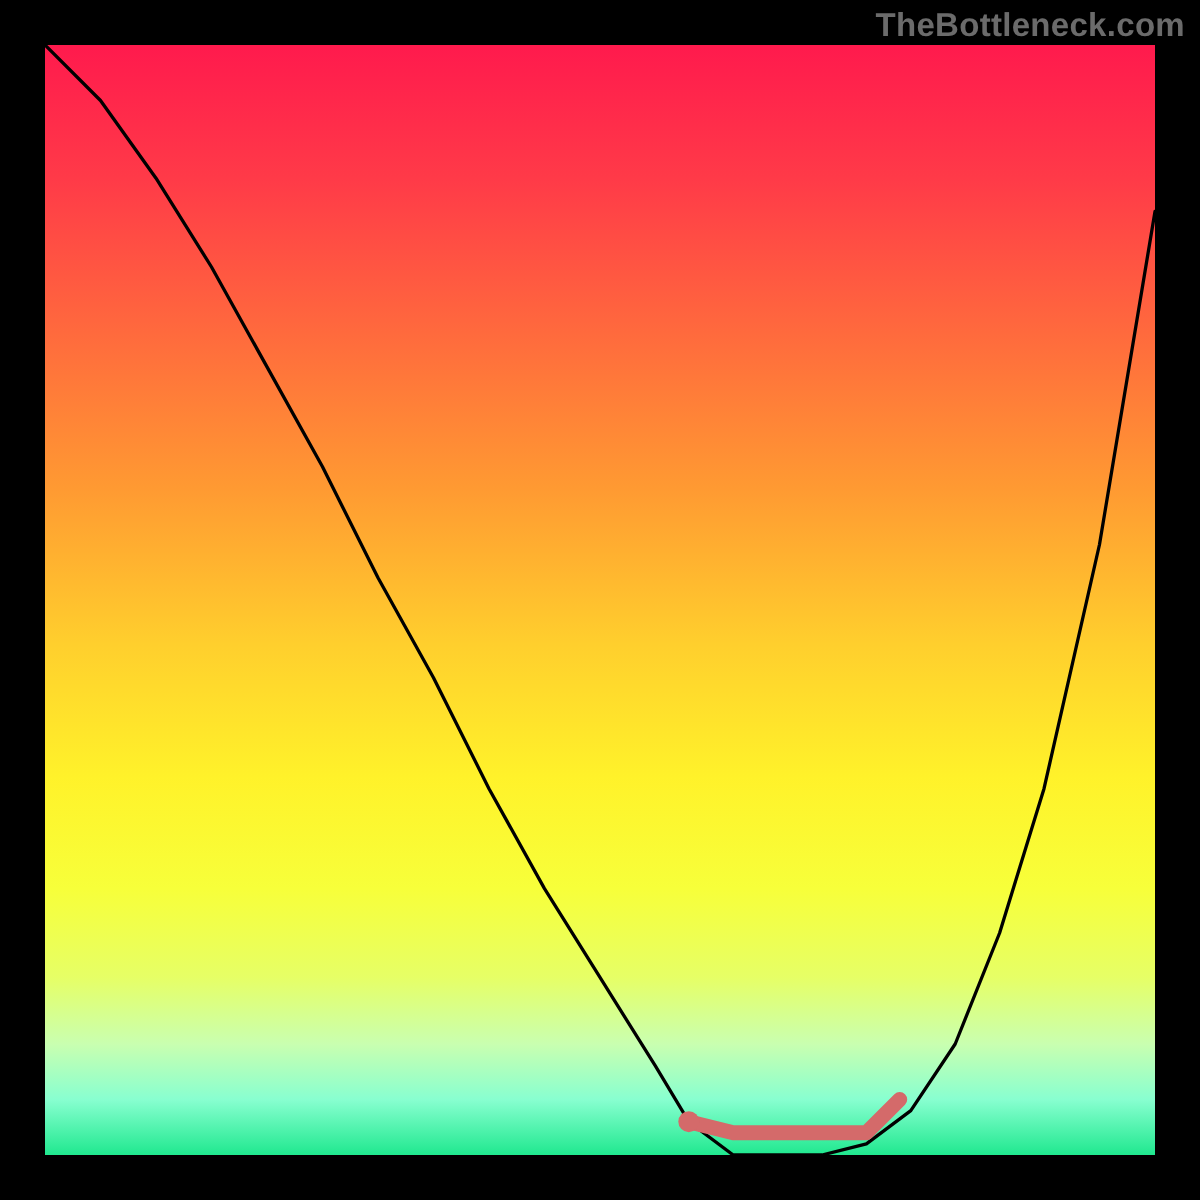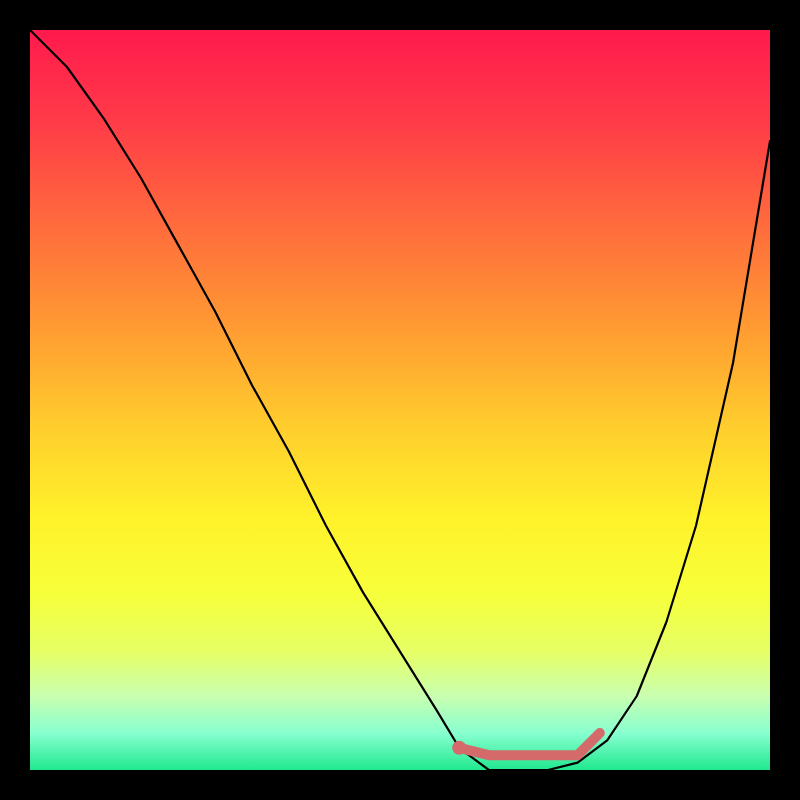--- a/index.html
+++ b/index.html
@@ -67,20 +67,21 @@
     stroke-linejoin: round;
   }
   .dot {
     fill: #d46a6a;
   }
 </style>
 </head>
 <body>
 
 <div class="frame">
+  <div class="watermark">TheBottleneck.com</div>
 
   <div class="plot">
     <div class="gradient"></div>
 
     <svg class="curve" viewBox="0 0 740 740" preserveAspectRatio="none">
       <path id="main-curve" class="curve-path" d="M0.00 0.00 L37.00 37.00 L74.00 88.80 L111.00 148.00 L148.00 214.60 L185.00 281.20 L222.00 355.20 L259.00 421.80 L296.00 495.80 L333.00 562.40 L370.00 621.60 L407.00 680.80 L429.20 717.80 L458.80 740.00 L488.40 740.00 L518.00 740.00 L547.60 732.60 L577.20 710.40 L606.80 666.00 L636.40 592.00 L666.00 495.80 L703.00 333.00 L740.00 111.00"></path>
       <path id="highlight-curve" class="highlight" d="M429.20 717.80 L458.80 725.20 L488.40 725.20 L518.00 725.20 L547.60 725.20 L569.80 703.00"></path>
       <circle id="marker-dot" class="dot" r="7" cx="429.20" cy="717.80"></circle>
     </svg>
   </div>

